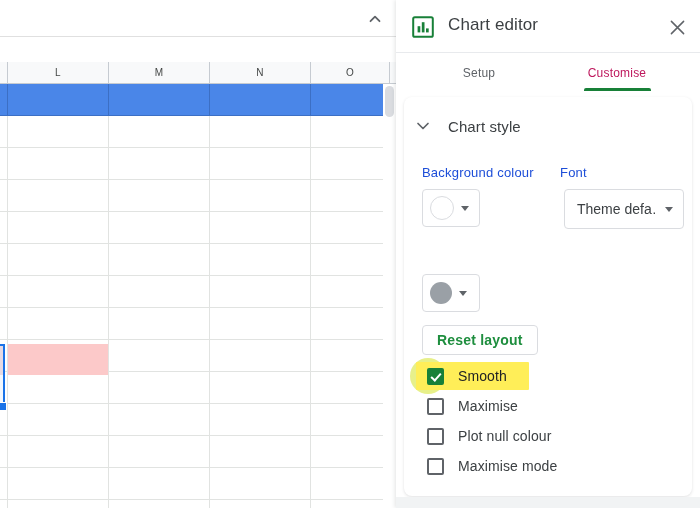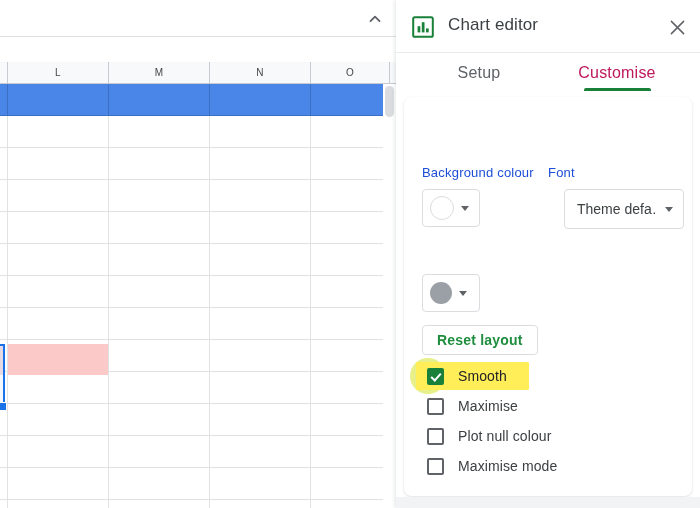--- a/index.html
+++ b/index.html
@@ -190,21 +190,21 @@
   .ce-tabs {
     position: absolute;
     left: 0; top: 53px;
     width: 304px; height: 40px;
   }
   .ce-tab {
     position: absolute;
     top: 0;
     height: 40px;
     display: flex; align-items: center; justify-content: center;
-    font-size: 16px;
+    font-size: 12px;
     cursor: pointer;
     letter-spacing: .2px;
   }
   #tab-setup { left: 18px; width: 130px; color: #5f6368; }
   #tab-customise { left: 156px; width: 130px; color: #be185d; font-weight: 500; }
   .tab-underline {
     position: absolute;
     left: 188px; top: 88px;
     width: 67px; height: 3px;
     background: #188038;
@@ -455,28 +455,36 @@
   </div>
 
   <div class="ce-tabs">
     <div class="ce-tab" id="tab-setup">Setup</div>
     <div class="ce-tab" id="tab-customise">Customise</div>
   </div>
   <div class="tab-underline"></div>
 
   <div class="ce-card">
 
+    <div class="section-header">
+      <span class="section-chevron">
+        <svg width="18" height="18" viewBox="0 0 18 18" aria-hidden="true">
+          <path d="M4 6.5 L9 11.5 L14 6.5" fill="none" stroke="#5f6368" stroke-width="1.7" stroke-linecap="round" stroke-linejoin="round"></path>
+        </svg>
+      </span>
+      <span class="section-title">Chart style</span>
+    </div>
 
     <div class="field-label" style="left:18px; top:68px;">Background colour</div>
     <div class="swatch-btn" style="left:18px; top:92px;">
       <span class="swatch-circle empty"></span>
       <span class="swatch-caret"></span>
     </div>
 
-    <div class="field-label" style="left:144px; top:68px;">Font</div>
+    <div class="field-label" style="left:156px; top:68px;">Font</div>
     <div class="select-btn" style="left:160px; top:92px; width:120px;">
       <span class="select-value">Theme defa…</span>
       <span class="select-caret"></span>
     </div>
 
     <div class="swatch-btn" style="left:18px; top:177px;">
       <span class="swatch-circle" id="border-swatch" style="background: rgb(154, 160, 166);"></span>
       <span class="swatch-caret"></span>
     </div>
 

